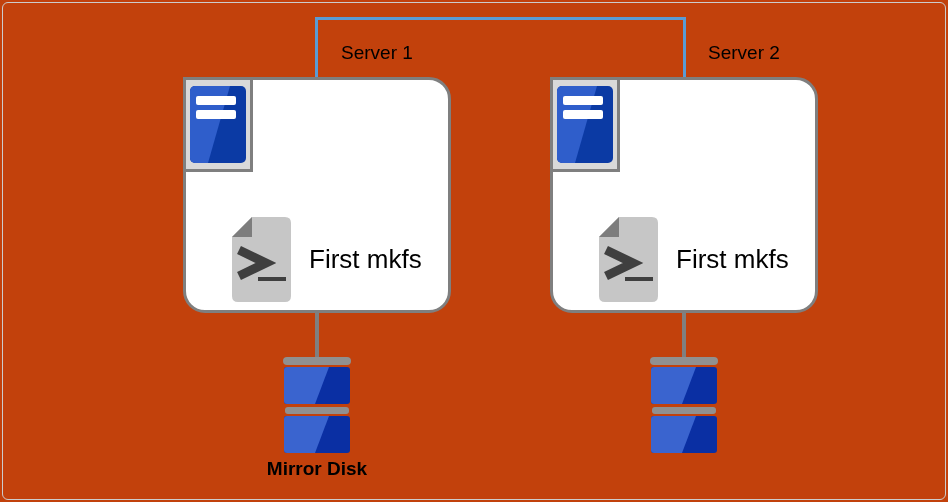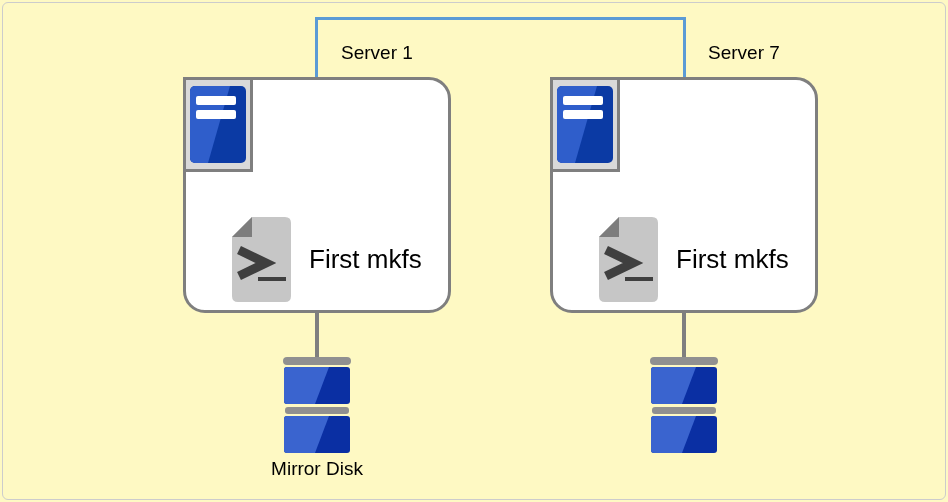--- a/index.html
+++ b/index.html
@@ -1,16 +1,16 @@
 <!DOCTYPE html>
 <html style="--frame_border: #cccccc; --connector_blue: #5b9bd5; --line_gray: #7f7f7f; --panel_gray: #d9d9d9; --server_blue_dark: #0b3aa4; --server_blue_light: #2f5ecb; --disk_blue_dark: #0a2fa3; --disk_blue_light: #3a64cf; --disk_cap_gray: #909090; --icon_gray_light: #c6c6c6; --icon_gray_dark: #7d7d7d; --glyph_dark: #3f3f3f; --text: #000000;"><head>
 <meta charset="utf-8">
 <style>
   html,body{margin:0;padding:0;background:#fff;}
-  .canvas{position:relative;width:948px;height:502px;background:#fef9c3;overflow:hidden;
+  .canvas{position:relative;width:948px;height:502px;background:#c2410c;overflow:hidden;
           font-family:"Liberation Sans",sans-serif;color:#000;}
   .frame{position:absolute;inset:2px;border:1px solid var(--frame_border,#cccccc);border-radius:6px;}
 
   
   .conn{position:absolute;background:var(--connector_blue,#5b9bd5);}
   .conn-h{left:315px;top:17px;width:371px;height:3px;}
   .conn-v{top:17px;width:3px;height:61px;}
   .v1{left:315px;}
   .v2{left:683px;}
 
@@ -30,21 +30,21 @@
   .mkfs-label{position:absolute;left:126px;top:248px;font-size:26px;line-height:22px;white-space:nowrap;}
 
   .drop-line{position:absolute;left:132px;top:310px;width:4px;height:48px;background:var(--line_gray,#7f7f7f);}
 
   .disk{position:absolute;left:100px;top:357px;width:68px;height:96px;}
   .disk-cap{position:absolute;left:0;top:0;width:68px;height:8px;border-radius:4px;background:var(--disk_cap_gray,#909090);}
   .disk-body{position:absolute;left:1px;border-radius:3px;overflow:hidden;display:block;}
   .b1{top:10px;}
   .b2{top:59px;}
   .disk-sep{position:absolute;left:2px;top:50px;width:64px;height:7px;border-radius:3px;background:var(--disk_cap_gray,#909090);}
-  .disk-label{position:absolute;left:0;top:458px;width:268px;text-align:center;font-size:19px;line-height:21px;}
+  .disk-label{position:absolute;left:0;top:458px;width:268px;text-align:center;font-size:19px;line-height:21px;font-weight:bold;}
 
   
   .f-sdark{fill:var(--server_blue_dark,#0b3aa4);}
   .f-slight{fill:var(--server_blue_light,#2f5ecb);}
   .f-ddark{fill:var(--disk_blue_dark,#0a2fa3);}
   .f-dlight{fill:var(--disk_blue_light,#3a64cf);}
   .f-white{fill:#ffffff;}
   .f-doc{fill:var(--icon_gray_light,#c6c6c6);}
   .f-fold{fill:var(--icon_gray_dark,#7d7d7d);}
   .f-glyph{fill:var(--glyph_dark,#3f3f3f);}
@@ -88,21 +88,21 @@
       <div class="disk-sep"></div>
       <svg class="disk-body b2" width="66" height="37" viewBox="0 0 66 37">
         <rect class="f-ddark" x="0" y="0" width="66" height="37"></rect>
         <polygon class="f-dlight" points="0,0 45,0 31,37 0,37"></polygon>
       </svg>
     </div>
     <div class="disk-label">Mirror Disk</div>
   </div>
 
   <div class="server-group s2">
-    <div class="server-label">Server 7</div>
+    <div class="server-label">Server 2</div>
     <div class="server-box"></div>
     <div class="server-icon-panel">
       <svg class="tower" width="56" height="77" viewBox="0 0 56 77">
         <rect class="f-sdark" x="0" y="0" width="56" height="77"></rect>
         <polygon class="f-slight" points="0,0 40,0 18,77 0,77"></polygon>
         <rect class="f-white" x="6" y="10" width="40" height="9" rx="2"></rect>
         <rect class="f-white" x="6" y="24" width="40" height="9" rx="2"></rect>
       </svg>
     </div>
     <svg class="script-icon" width="59" height="85" viewBox="0 0 59 85">

